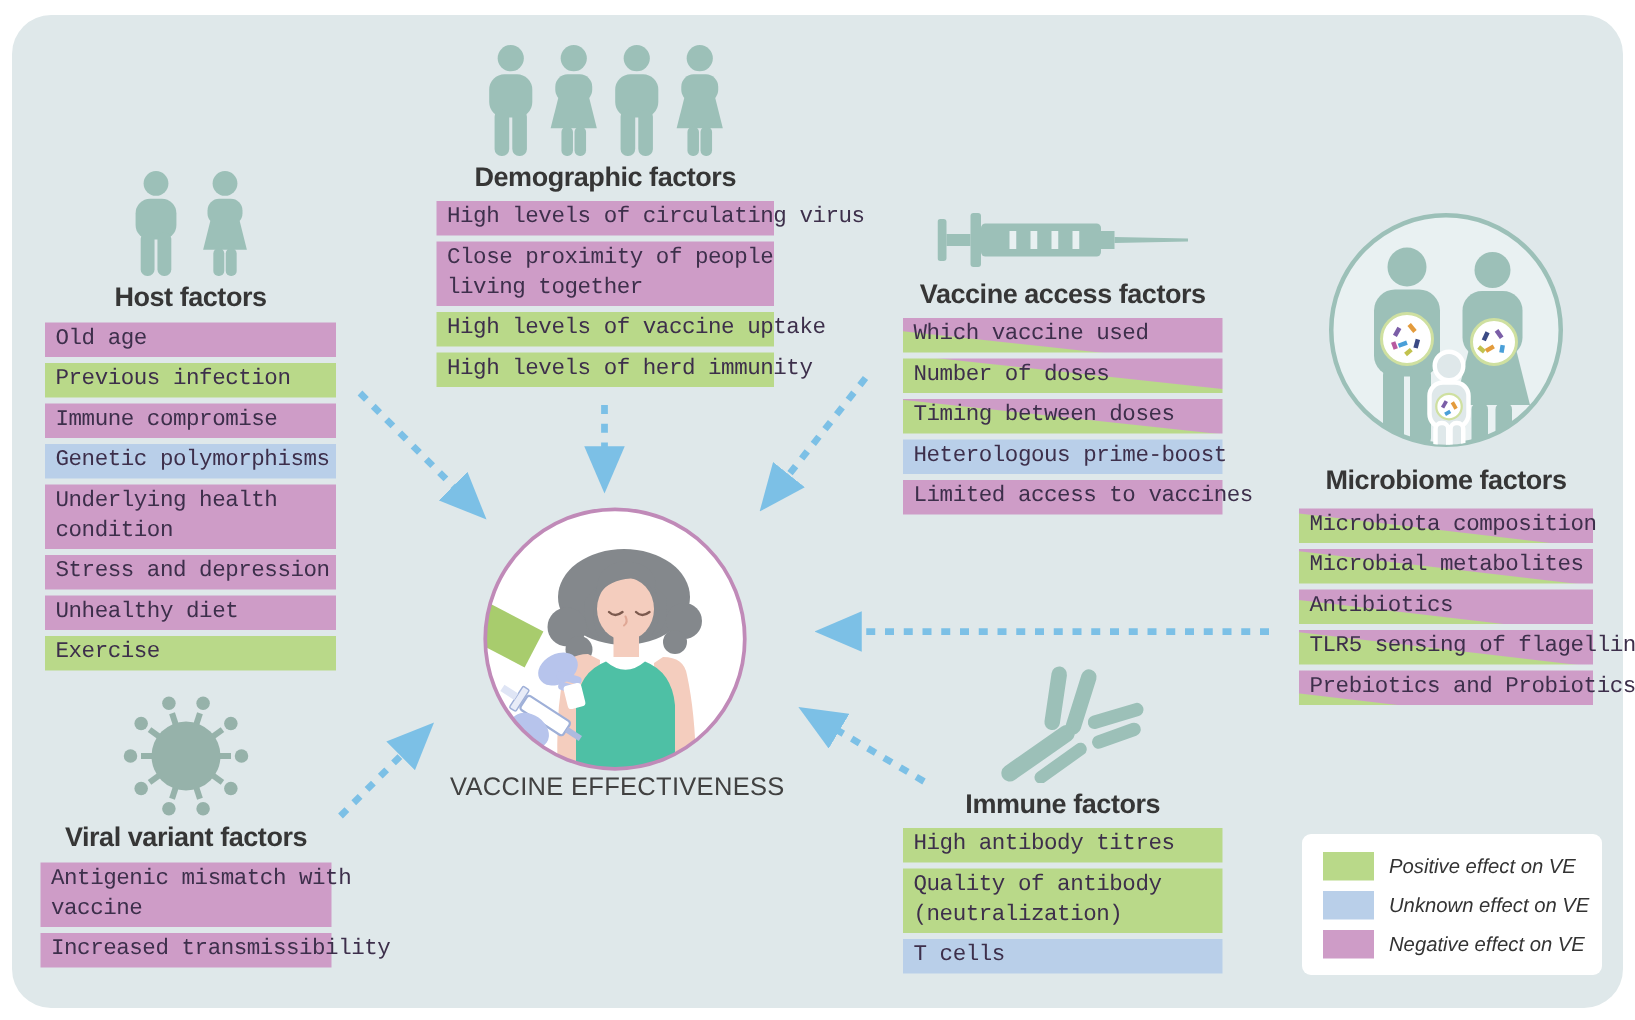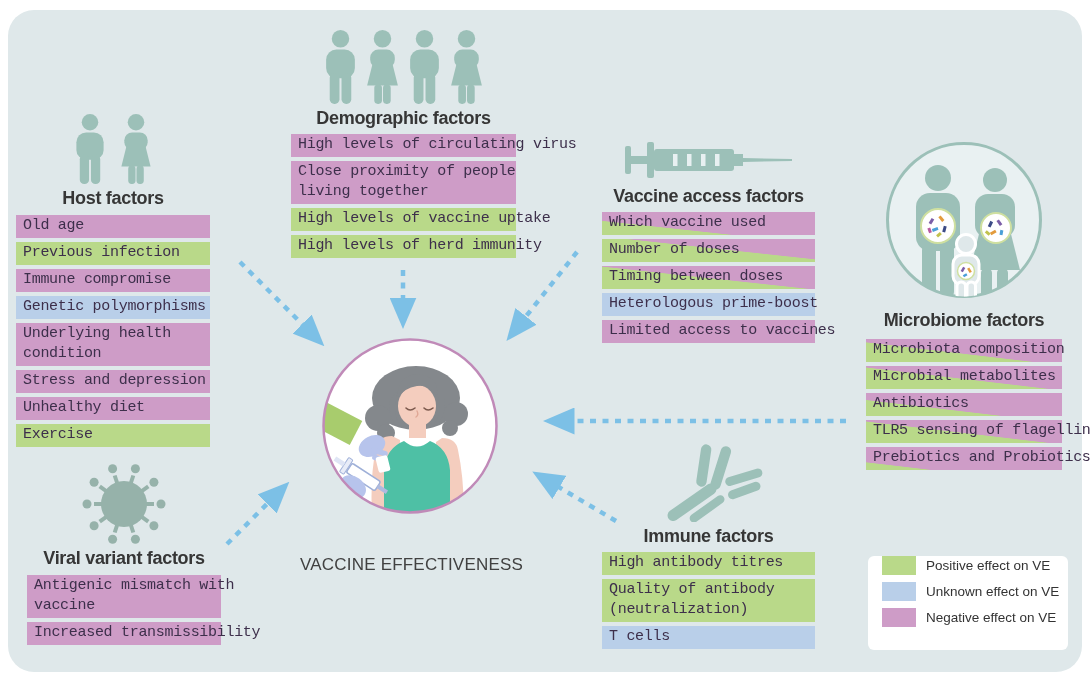--- a/index.html
+++ b/index.html
@@ -11,22 +11,22 @@
   .rows{margin-top:5px;font-family:Liberation Mono, monospace;}
   .row{white-space:pre;font-size:15px;line-height:20px;padding:1px 7px 2px;margin-bottom:4px;color:var(--row_text,#3d2f4b);letter-spacing:-0.3px;}
   .row[data-effect="positive"]{background:var(--green);}
   .row[data-effect="negative"]{background:var(--pink);}
   .row[data-effect="unknown"]{background:var(--blue);}
   .row[data-effect="mixed"]{background:linear-gradient(to top right,var(--green) var(--gs,45%),var(--pink) calc(var(--gs,45%) + 1.5%));}
   .arrows{position:absolute;left:0;top:0;width:1090px;height:680px;pointer-events:none;}
   .arrows line{stroke:var(--arrow,#7cc0e6);stroke-width:4.5;stroke-dasharray:6 6.5;}
   #ah path{fill:var(--arrow,#7cc0e6);}
   .medal{position:absolute;left:320px;top:336px;width:180px;height:180px;}
-  .center-label{position:absolute;left:300px;top:515px;width:220px;text-align:center;font-size:17px;color:var(--center_text,#414141);letter-spacing:0.2px;white-space:nowrap;margin-top:40px;}
-  .legend{position:absolute;left:868px;top:556px;width:200px;height:94px;background:#fff;border-radius:6px;display:flex;flex-direction:column;justify-content:flex-start;gap:7px;padding-left:14px;box-sizing:border-box;}
+  .center-label{position:absolute;left:300px;top:515px;width:220px;text-align:center;font-size:17px;color:var(--center_text,#414141);letter-spacing:0.2px;white-space:nowrap;}
+  .legend{position:absolute;left:868px;top:556px;width:200px;height:94px;background:#fff;border-radius:6px;display:flex;flex-direction:column;justify-content:center;gap:7px;padding-left:14px;box-sizing:border-box;font-style:italic;}
   .lg-row{display:flex;align-items:center;gap:10px;}
   .swatch{width:34px;height:19px;}
   .swatch[data-effect="positive"]{background:var(--green);}
   .swatch[data-effect="negative"]{background:var(--pink);}
   .swatch[data-effect="unknown"]{background:var(--blue);}
   .lg-label{font-size:13.5px;color:var(--legend_text,#333);}
   svg .cc{fill:currentColor;}
 </style>
 </head>
 <body>
@@ -41,21 +41,21 @@
       </marker>
     </defs>
     <line x1="240" y1="262" x2="318" y2="340" marker-end="url(#ah)"></line>
     <line x1="403" y1="270" x2="403" y2="320" marker-end="url(#ah)"></line>
     <line x1="577" y1="252" x2="512" y2="334" marker-end="url(#ah)"></line>
     <line x1="846" y1="421" x2="552" y2="421" marker-end="url(#ah)"></line>
     <line x1="227" y1="544" x2="283" y2="488" marker-end="url(#ah)"></line>
     <line x1="616" y1="521" x2="540" y2="476" marker-end="url(#ah)"></line>
   </svg>
 
-  <div class="group" style="left:16px;top:112px;width:194px;">
+  <div class="group" style="left:30px;top:112px;width:194px;">
     <div class="icon-row" style="height:72px;">
       <svg width="42" height="70" viewBox="0 0 38 72">
           <g class="cc">
             <circle cx="19" cy="8.5" r="8.5"></circle>
             <rect x="5" y="19" width="28" height="28" rx="10"></rect>
             <rect x="8.5" y="42" width="9.5" height="30" rx="4.5"></rect>
             <rect x="20" y="42" width="9.5" height="30" rx="4.5"></rect>
           </g>
         </svg>
       <svg width="42" height="70" viewBox="0 0 38 72">

